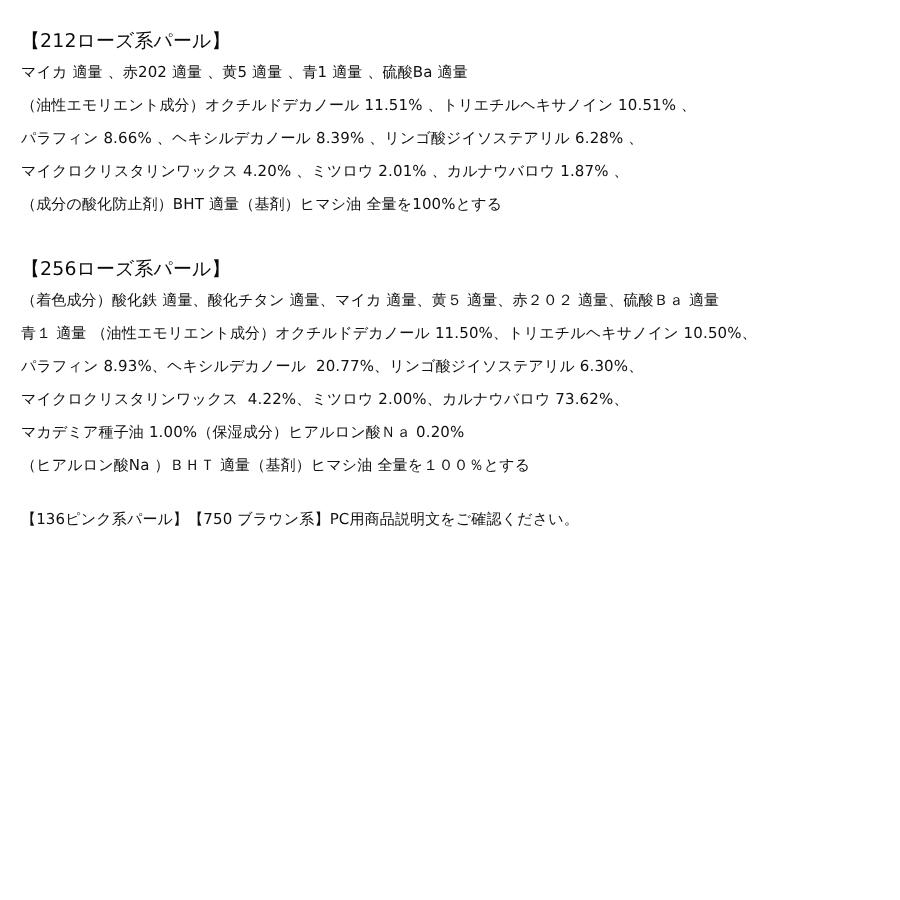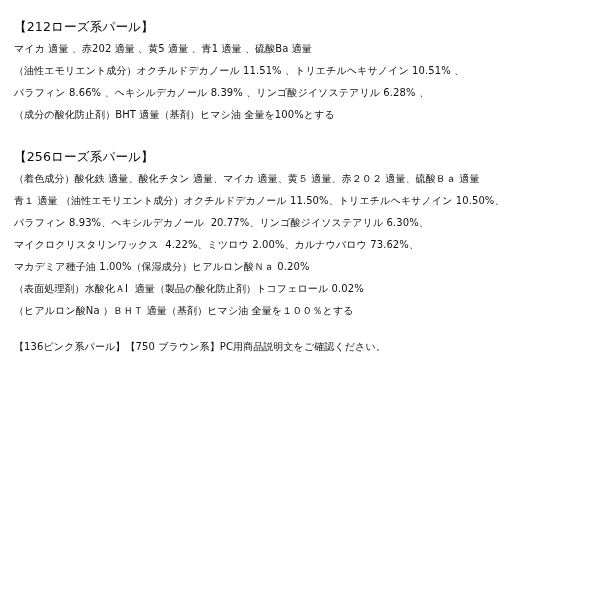--- a/index.html
+++ b/index.html
@@ -43,33 +43,33 @@
 </head>
 <body>
 
 <div class="page">
 
   <div class="block">
     <div class="line heading">【212ローズ系パール】</div>
     <div class="line">マイカ 適量 、赤202 適量 、黄5 適量 、青1 適量 、硫酸Ba 適量</div>
     <div class="line">（油性エモリエント成分）オクチルドデカノール 11.51% 、トリエチルヘキサノイン 10.51% 、</div>
     <div class="line">パラフィン 8.66% 、ヘキシルデカノール 8.39% 、リンゴ酸ジイソステアリル 6.28% 、</div>
+    <div class="line">マイクロクリスタリンワックス 4.20% 、ミツロウ 2.01% 、カルナウバロウ 1.87% 、</div>
     <div class="line">（成分の酸化防止剤）BHT 適量（基剤）ヒマシ油 全量を100%とする</div>
   </div>
 
   <div class="spacer-sm"></div>
 
   <div class="block">
     <div class="line heading">【256ローズ系パール】</div>
     <div class="line">（着色成分）酸化鉄 適量、酸化チタン 適量、マイカ 適量、黄５ 適量、赤２０２ 適量、硫酸Ｂａ 適量</div>
     <div class="line">青１ 適量 （油性エモリエント成分）オクチルドデカノール 11.50%、トリエチルヘキサノイン 10.50%、</div>
     <div class="line">パラフィン 8.93%、ヘキシルデカノール  20.77%、リンゴ酸ジイソステアリル 6.30%、</div>
     <div class="line">マイクロクリスタリンワックス  4.22%、ミツロウ 2.00%、カルナウバロウ 73.62%、</div>
     <div class="line">マカデミア種子油 1.00%（保湿成分）ヒアルロン酸Ｎａ 0.20%</div>
-    <div class="line">（表面処理剤）水酸化ＡI  適量（製品の酸化防止剤）トコフェロール 0.02%</div>
     <div class="line">（ヒアルロン酸Na ）ＢＨＴ 適量（基剤）ヒマシ油 全量を１００％とする</div>
   </div>
 
   <div class="footer-block">
     <div class="line">【136ピンク系パール】【750 ブラウン系】PC用商品説明文をご確認ください。</div>
   </div>
 
 </div>
 
 </body></html>

